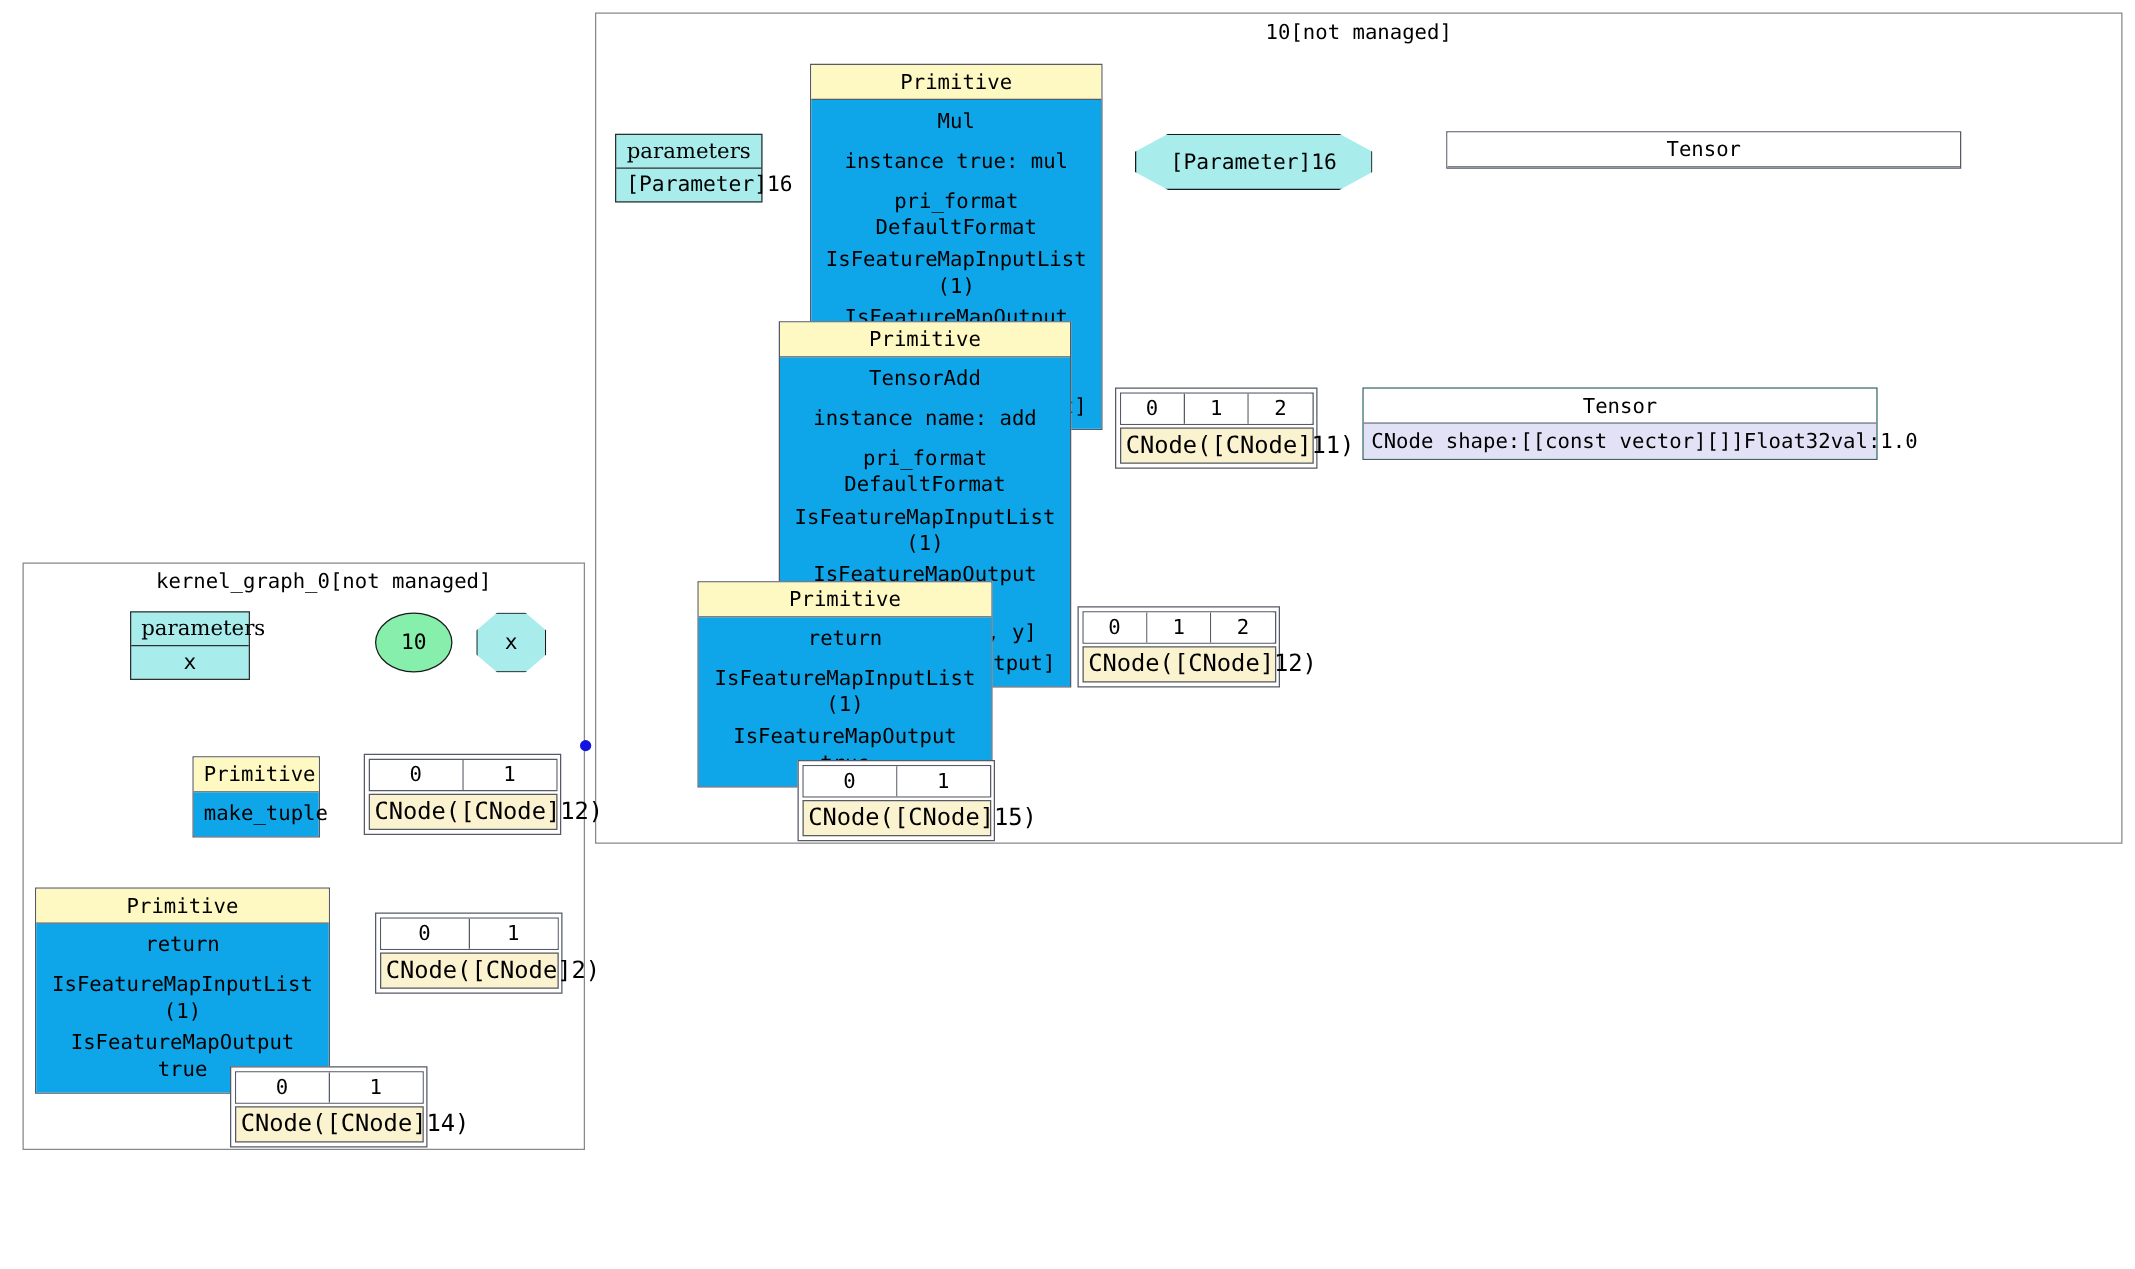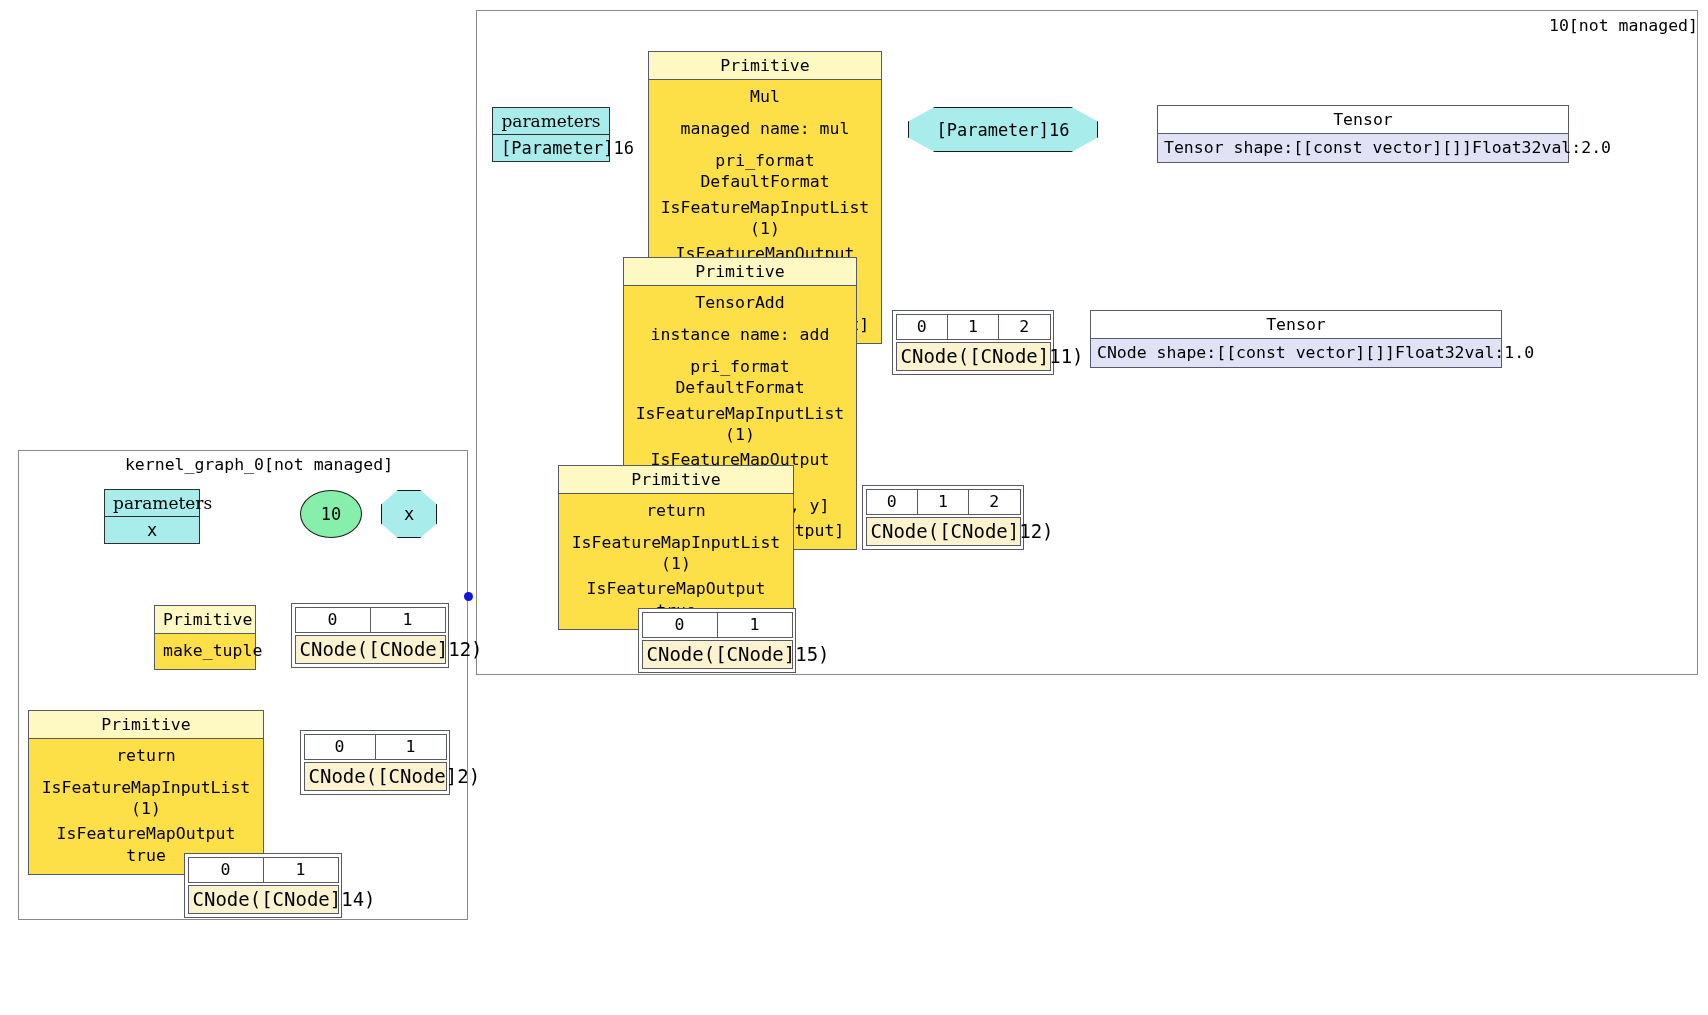--- a/index.html
+++ b/index.html
@@ -45,21 +45,21 @@
     text-align: center;
     font-size: 16.5px;
     line-height: 1.28;
   }
   .prim .hd {
     background: #fef9c3;
     padding: 3px 8px 3px 8px;
     border-bottom: 1.2px solid #555a66;
   }
   .prim .bd {
-    background: #fde047;
+    background: #0ea5e9;
     padding: 4px 8px 6px 8px;
   }
   .prim .bd .sect { padding: 2px 0; }
   .prim .bd .gap { height: 7px; }
 
   
   .tensor {
     position: absolute;
     border: 1.6px solid #555a66;
     box-sizing: border-box;
@@ -203,49 +203,48 @@
 
     <path d="M 396 660 C 400 700 404 720 408 730" stroke="#000" stroke-width="1.6" fill="none" marker-end="url(#arrow)"></path>
 
     <path d="M 152 805 C 160 835 172 853 183 861" stroke="#000" stroke-width="1.6" fill="none" stroke-dasharray="7,6" marker-end="url(#arrow)"></path>
 
     <path d="M 390 786 C 370 820 345 848 335 855" stroke="#000" stroke-width="1.6" fill="none" marker-end="url(#arrow)"></path>
   </svg>
 
   <div class="cluster" style="left:476px; top:10px; width:1222px; height:665px;">
   </div>
-  <div class="cluster-title" style="left:476px; top:16px; width:1222px;text-align:right;">10[not managed]</div>
+  <div class="cluster-title" style="left:476px; top:16px; width:1222px;">10[not managed]</div>
 
   <div class="params" style="left:492px; top:107px; width:118px;">
     <div class="hd">parameters</div>
     <div class="bd">[Parameter]16</div>
   </div>
 
   <div class="prim" style="left:648px; top:51px; width:234px;">
     <div class="hd">Primitive</div>
     <div class="bd">
       <div class="sect">Mul</div>
       <div class="gap"></div>
-      <div class="sect">managed name: mul</div>
+      <div class="sect">instance true: mul</div>
       <div class="gap"></div>
       <div class="sect">pri_format DefaultFormat</div>
       <div class="sect">IsFeatureMapInputList (1)</div>
       <div class="sect">IsFeatureMapOutput true</div>
       <div class="sect">input_names [x, y]</div>
       <div class="sect">output_names [output]</div>
     </div>
   </div>
 
   <div class="octagon" style="left:908px; top:107px; width:190px; height:45px;">
     <span>[Parameter]16</span>
   </div>
 
   <div class="tensor" style="left:1157px; top:105px; width:412px;">
     <div class="hd">Tensor</div>
-    <div class="bd">Tensor shape:[[const vector][]]Float32val:2.0</div>
   </div>
 
   <div class="prim" style="left:623px; top:257px; width:234px;">
     <div class="hd">Primitive</div>
     <div class="bd">
       <div class="sect">TensorAdd</div>
       <div class="gap"></div>
       <div class="sect">instance name: add</div>
       <div class="gap"></div>
       <div class="sect">pri_format DefaultFormat</div>

